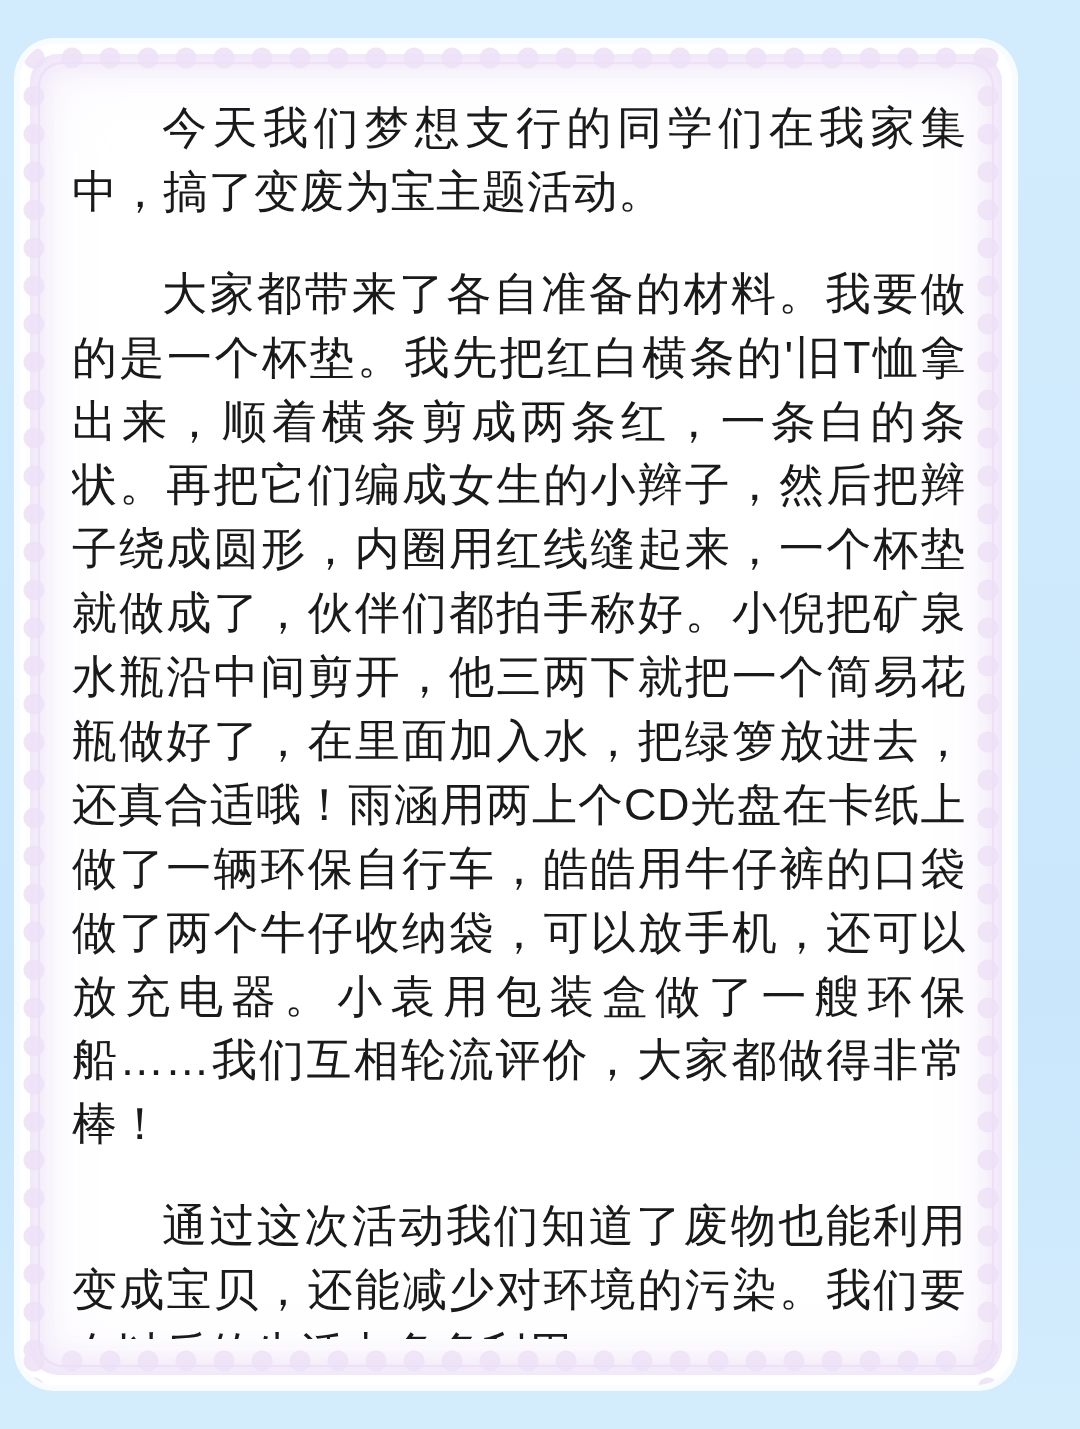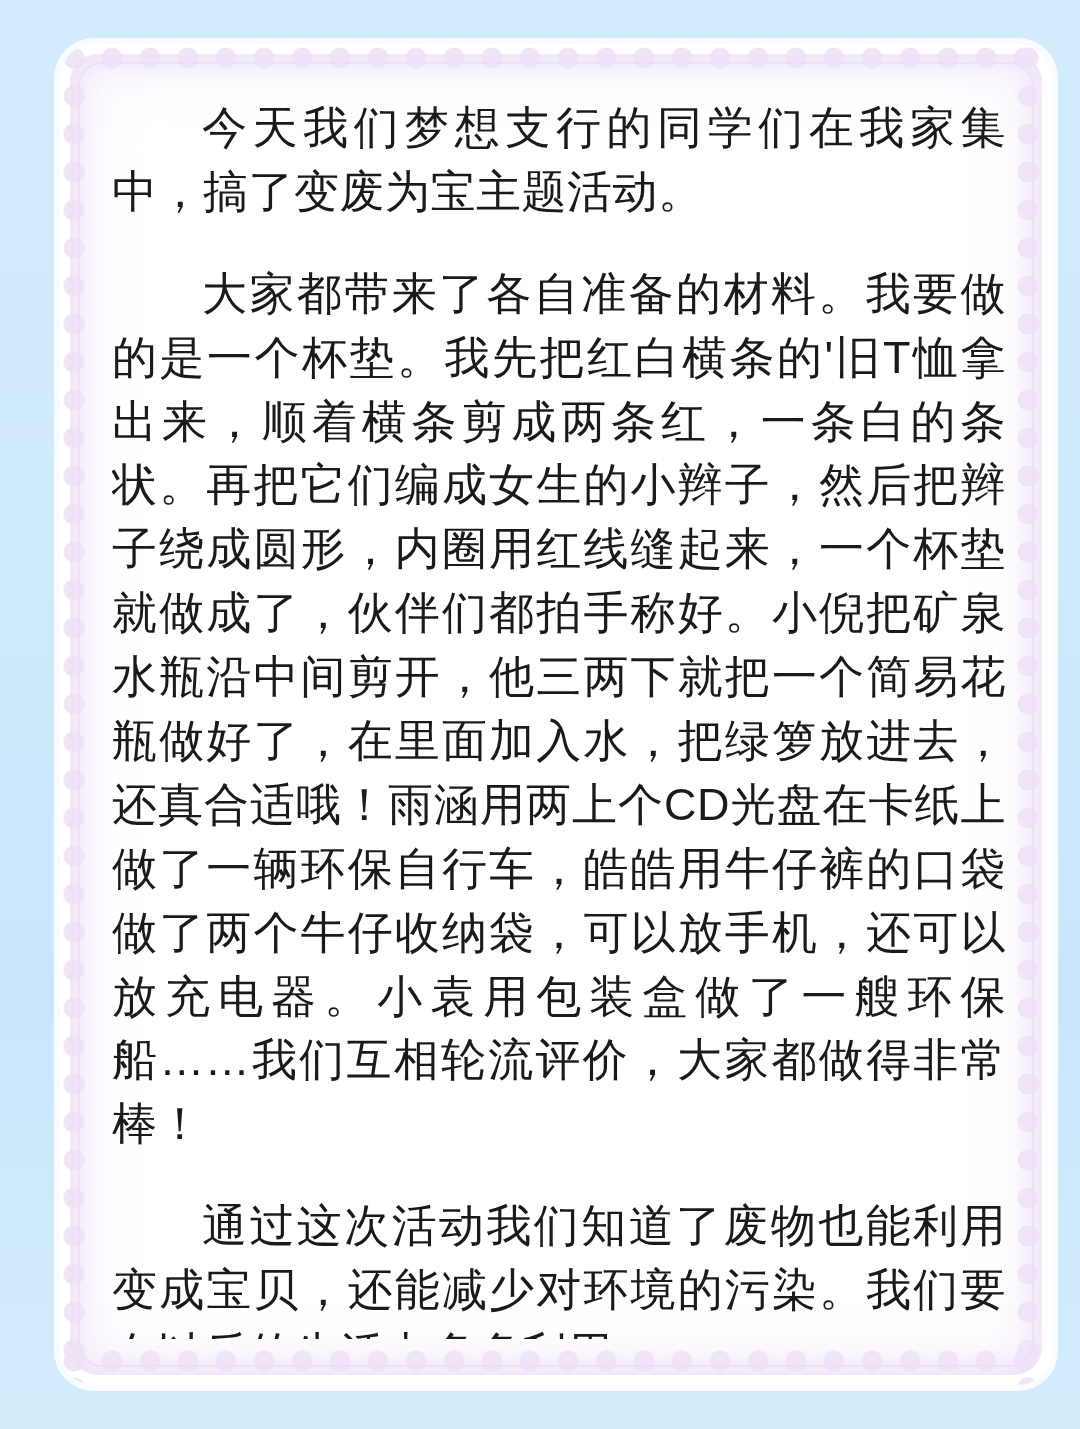--- a/index.html
+++ b/index.html
@@ -15,21 +15,21 @@
   }
 
   
   .page {
     position: relative;
     width: 1080px;
     height: 1429px;
     box-sizing: border-box;
     background:
       linear-gradient(180deg, #d3ecfd 0%, #cfeafc 35%, #c9e6fb 70%, #d4edfd 100%);
-    padding: 44px 60px;
+    padding: 44px 20px;
   }
 
   
   .card {
     position: relative;
     width: 992px;
     height: 1341px;
     box-sizing: border-box;
     border-radius: 34px;
     background: #ffffff;

